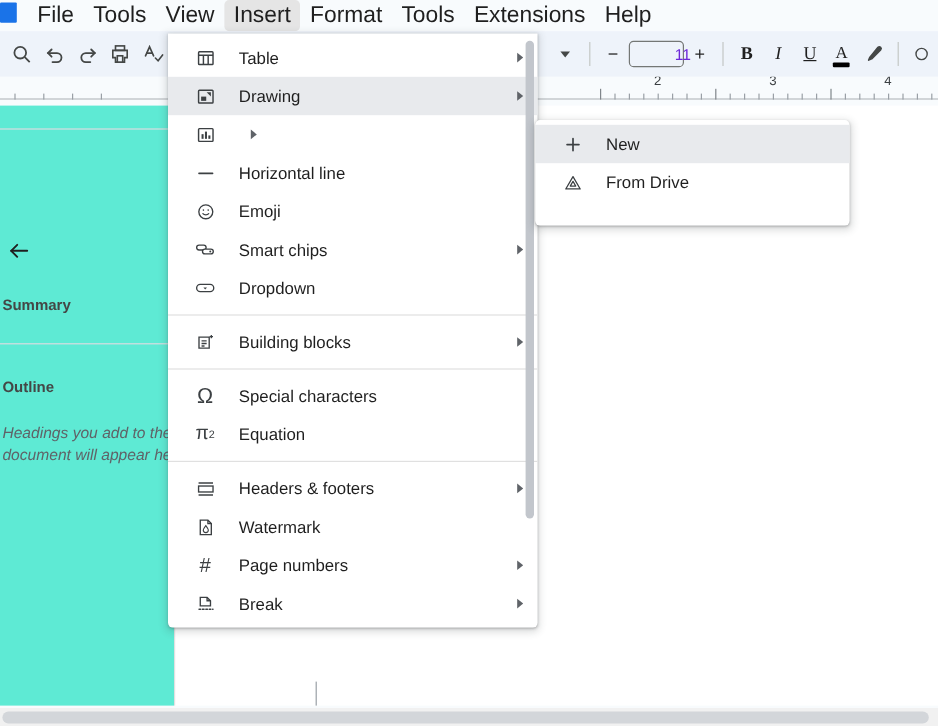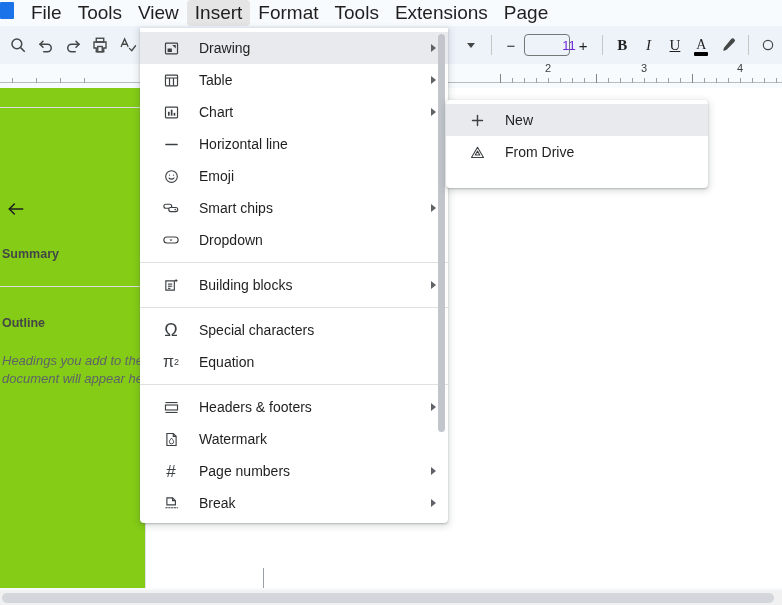--- a/index.html
+++ b/index.html
@@ -75,21 +75,21 @@
   .tick.major { height: 9px; background: #80868b; }
   .tick.minor { height: 5px; }
   .ruler-num {
     position: absolute; bottom: 14px; font-size: 11px; color: #3c4043;
     transform: translateX(-50%);
   }
 
   
   .leftpanel {
     position: absolute; left: 0; top: 88px; width: 145px; bottom: 17px;
-    background: #84cc16;
+    background: #5eead4;
   }
   .lp-top-divider {
     position: absolute; left: 0; top: 19px; width: 145px; height: 1px; background: #dadce0;
   }
   .lp-back {
     position: absolute; left: 3px; top: 108px; width: 26px; height: 26px;
     display:flex; align-items:center; justify-content:center; color:#1f1f1f;
   }
   .lp-summary-label {
     position: absolute; left: 2px; top: 159px;
@@ -183,21 +183,21 @@
   <div class="menubar">
     <div class="docs-logo"></div>
     <div class="menubar-items">
       <div class="menu-item">File</div>
       <div class="menu-item">Tools</div>
       <div class="menu-item">View</div>
       <div class="menu-item active">Insert</div>
       <div class="menu-item">Format</div>
       <div class="menu-item">Tools</div>
       <div class="menu-item">Extensions</div>
-      <div class="menu-item">Page</div>
+      <div class="menu-item">Help</div>
     </div>
   </div>
 
   <div class="toolbar">
     <div style="width:6px"></div>
     <div class="tb-icon">
       <svg width="18" height="18" viewBox="0 0 24 24" fill="none" stroke="currentColor" stroke-width="2">
         <circle cx="10.5" cy="10.5" r="6.5"></circle>
           <line x1="15.5" y1="15.5" x2="21" y2="21"></line>
       </svg>
@@ -307,55 +307,54 @@
     </div>
     <div class="lp-summary-label">Summary</div>
     <div class="lp-divider2"></div>
     <div class="lp-outline-label">Outline</div>
     <div class="lp-hint">Headings you add to the document will appear here.</div>
   </div>
 
   <div class="dropdown">
 
 
-    <div class="mrow hl">
-      <span class="mrow-icon">
-        <svg width="17" height="17" viewBox="0 0 24 24" fill="none" stroke="currentColor" stroke-width="1.7">
-          <rect x="3.5" y="4.5" width="17" height="15" rx="1"></rect>
-          <rect x="6.5" y="12" width="6" height="5" fill="currentColor" stroke="none"></rect>
-          <path d="M13 7 L18 7 L18 12 Z" fill="currentColor" stroke="none"></path>
-        </svg>
-      </span>
-      <span class="mrow-label">Drawing</span>
-      <span class="mrow-arrow"></span>
-    </div>
-
     <div class="mrow">
       <span class="mrow-icon">
         <svg width="17" height="17" viewBox="0 0 24 24" fill="none" stroke="currentColor" stroke-width="1.7">
           <rect x="3.5" y="4.5" width="17" height="15" rx="1"></rect>
           <line x1="3.5" y1="8.5" x2="20.5" y2="8.5"></line>
           <line x1="9.2" y1="8.5" x2="9.2" y2="19.5"></line>
           <line x1="14.8" y1="8.5" x2="14.8" y2="19.5"></line>
         </svg>
       </span>
       <span class="mrow-label">Table</span>
       <span class="mrow-arrow"></span>
     </div>
 
+    <div class="mrow hl">
+      <span class="mrow-icon">
+        <svg width="17" height="17" viewBox="0 0 24 24" fill="none" stroke="currentColor" stroke-width="1.7">
+          <rect x="3.5" y="4.5" width="17" height="15" rx="1"></rect>
+          <rect x="6.5" y="12" width="6" height="5" fill="currentColor" stroke="none"></rect>
+          <path d="M13 7 L18 7 L18 12 Z" fill="currentColor" stroke="none"></path>
+        </svg>
+      </span>
+      <span class="mrow-label">Drawing</span>
+      <span class="mrow-arrow"></span>
+    </div>
+
     <div class="mrow">
       <span class="mrow-icon">
         <svg width="17" height="17" viewBox="0 0 24 24" fill="none" stroke="currentColor" stroke-width="1.7">
           <rect x="3.5" y="4.5" width="17" height="15" rx="1"></rect>
           <rect x="7" y="11" width="2.4" height="5.5" fill="currentColor" stroke="none"></rect>
           <rect x="11" y="8" width="2.4" height="8.5" fill="currentColor" stroke="none"></rect>
           <rect x="15" y="12.5" width="2.4" height="4" fill="currentColor" stroke="none"></rect>
         </svg>
       </span>
-      <span class="mrow-label">Chart</span>
       <span class="mrow-arrow"></span>
     </div>
 
     <div class="mrow">
       <span class="mrow-icon">
         <svg width="17" height="17" viewBox="0 0 24 24" stroke="currentColor" stroke-width="1.9" stroke-linecap="round">
           <line x1="4" y1="12" x2="20" y2="12"></line>
         </svg>
       </span>
       <span class="mrow-label">Horizontal line</span>

